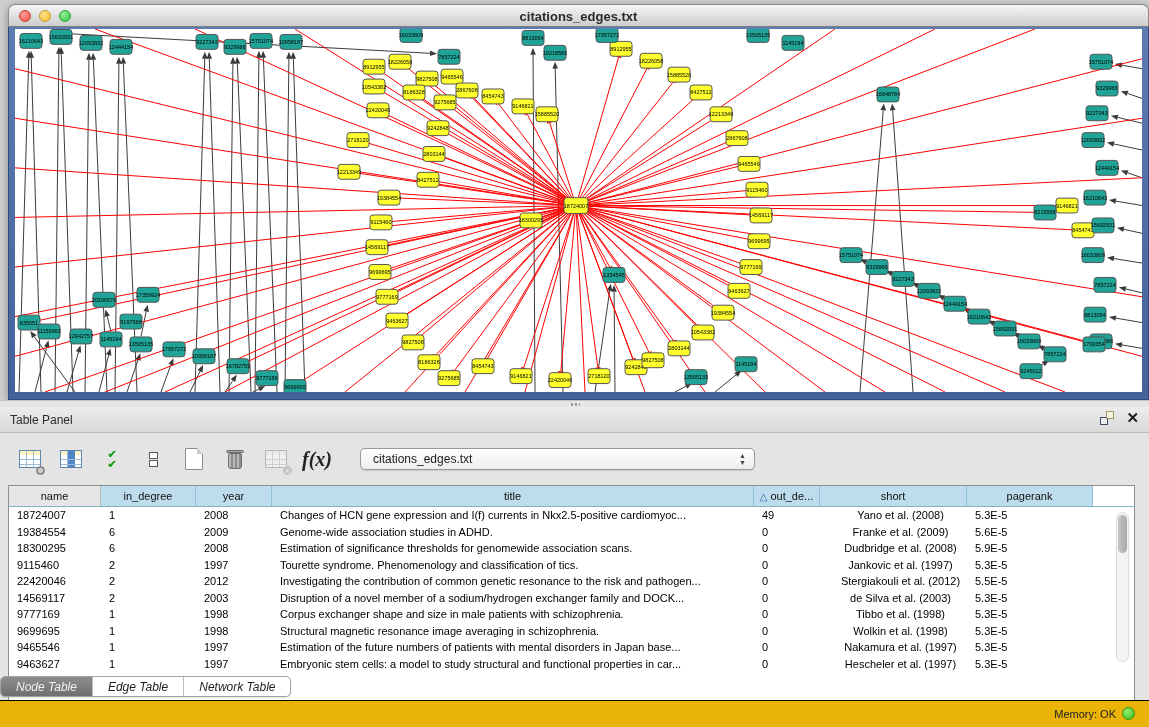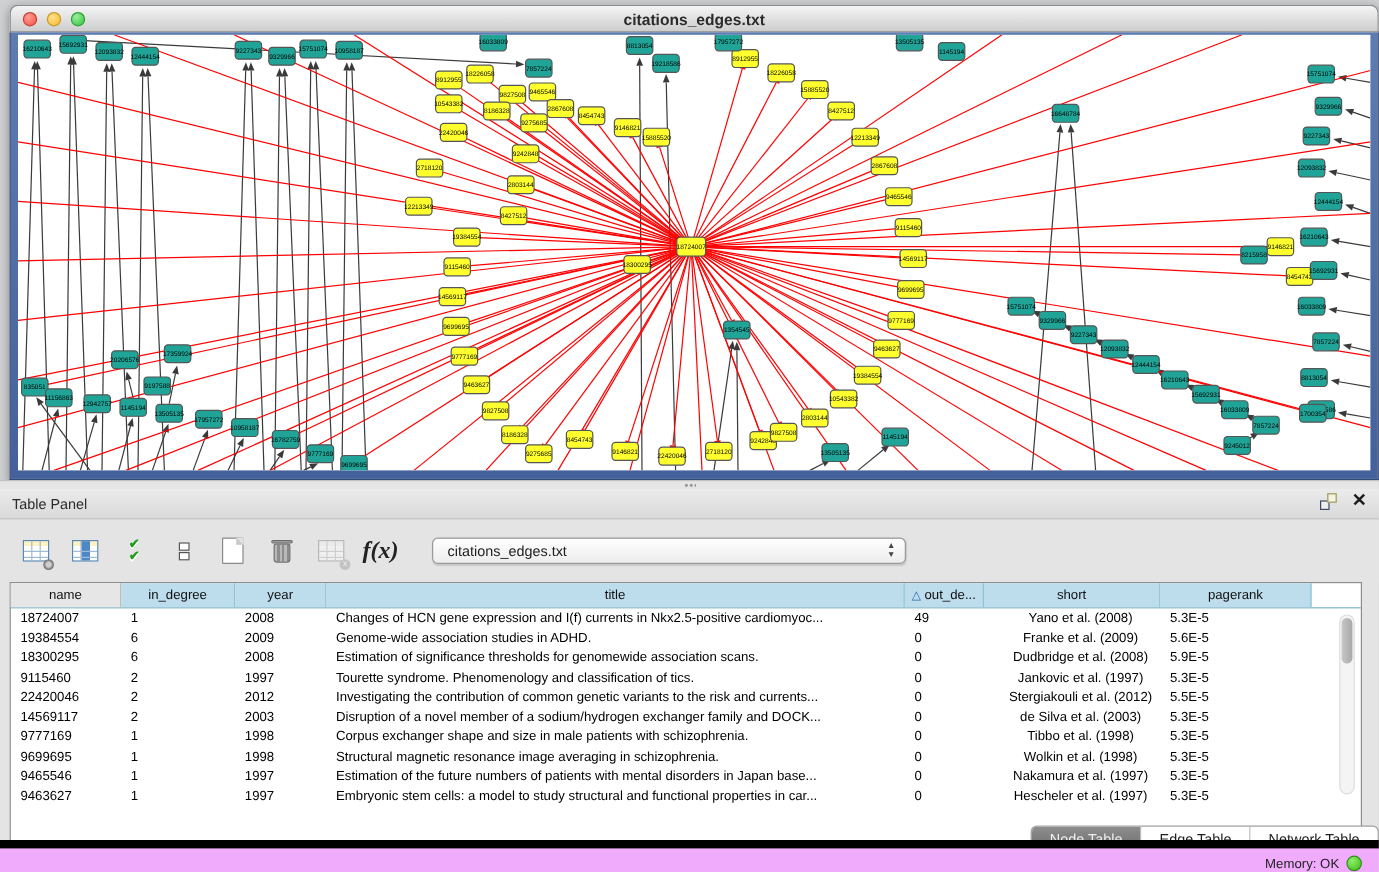--- a/index.html
+++ b/index.html
@@ -84,30 +84,30 @@
   .tr { display:flex; height:16.5px; align-items:center; font-size:11px; color:#000; }
   .td { padding-left:8px; overflow:hidden; white-space:nowrap; text-overflow:ellipsis; }
   .c0{width:92px;} .c1{width:95px;justify-content:center;} .c2{width:76px;align-items:center;} .c3{width:482px;} .c4{width:66px;} .c5{width:147px;text-align:center;} .c6{width:126px;}
   .td.c5 { padding-left:14px; }
   .vscroll { position:absolute; right:5px; top:26px; width:13px; height:150px;
     background:#f4f4f4; border:1px solid #dcdcdc; border-radius:7px; }
   .vthumb { position:absolute; left:1px; top:2px; width:9px; height:38px; border-radius:5px;
     background:linear-gradient(90deg,#c6c6c6,#a9a9a9); }
 
   
-  .tabbar { position:absolute; left:0; right:0; top:281px; display:flex; justify-content:flex-end; }
+  .tabbar { position:absolute; left:0; right:0; top:269px; display:flex; justify-content:flex-start;font-style:italic; }
   .seg { display:flex; height:21px; background:#ffffff; border:1px solid #a3a3a3; border-radius:5px;
     overflow:hidden; font-size:12px; box-shadow:0 1px 1px rgba(0,0,0,.1); }
   .seg .tab { padding:0 15px; display:flex; align-items:center; color:#1e1e1e; border-right:1px solid #bdbdbd; }
   .seg .tab:last-child { border-right:none; }
   .seg .tab.sel { background:linear-gradient(#8d8d8d,#6f6f6f); color:#efefef; }
 
   
-  .statusbar { position:absolute; left:0; right:0; bottom:0; height:27px; background:#f0abfc;
-    border-top:7px solid #000000; }
+  .statusbar { position:absolute; left:0; right:0; bottom:0; height:27px; background:#eab308;
+    border-top:1px solid #000000; }
   .mem { position:absolute; right:14px; top:6px; display:flex; align-items:center; gap:6px;
     font-size:11px; color:#222; }
   .mem-dot { width:13px; height:13px; border-radius:50%; background:radial-gradient(circle at 35% 30%, #8ef06a, #3dbb18);
     border:1px solid #2f8f12; }
 </style>
 </head>
 <body>
 
 <div class="net-window">
   <div class="titlebar">
@@ -714,21 +714,21 @@
           <div class="td c2">1997</div>
           <div class="td c3">Tourette syndrome. Phenomenology and classification of tics.</div>
           <div class="td c4">0</div>
           <div class="td c5">Jankovic et al. (1997)</div>
           <div class="td c6">5.3E-5</div>
         </div>
         <div class="tr">
           <div class="td c0">22420046</div>
           <div class="td c1">2</div>
           <div class="td c2">2012</div>
-          <div class="td c3">Investigating the contribution of common genetic variants to the risk and currents...</div>
+          <div class="td c3">Investigating the contribution of common genetic resonance to the risk and pathogen...</div>
           <div class="td c4">0</div>
           <div class="td c5">Stergiakouli et al. (2012)</div>
           <div class="td c6">5.5E-5</div>
         </div>
         <div class="tr">
           <div class="td c0">14569117</div>
           <div class="td c1">2</div>
           <div class="td c2">2003</div>
           <div class="td c3">Disruption of a novel member of a sodium/hydrogen exchanger family and DOCK...</div>
           <div class="td c4">0</div>

